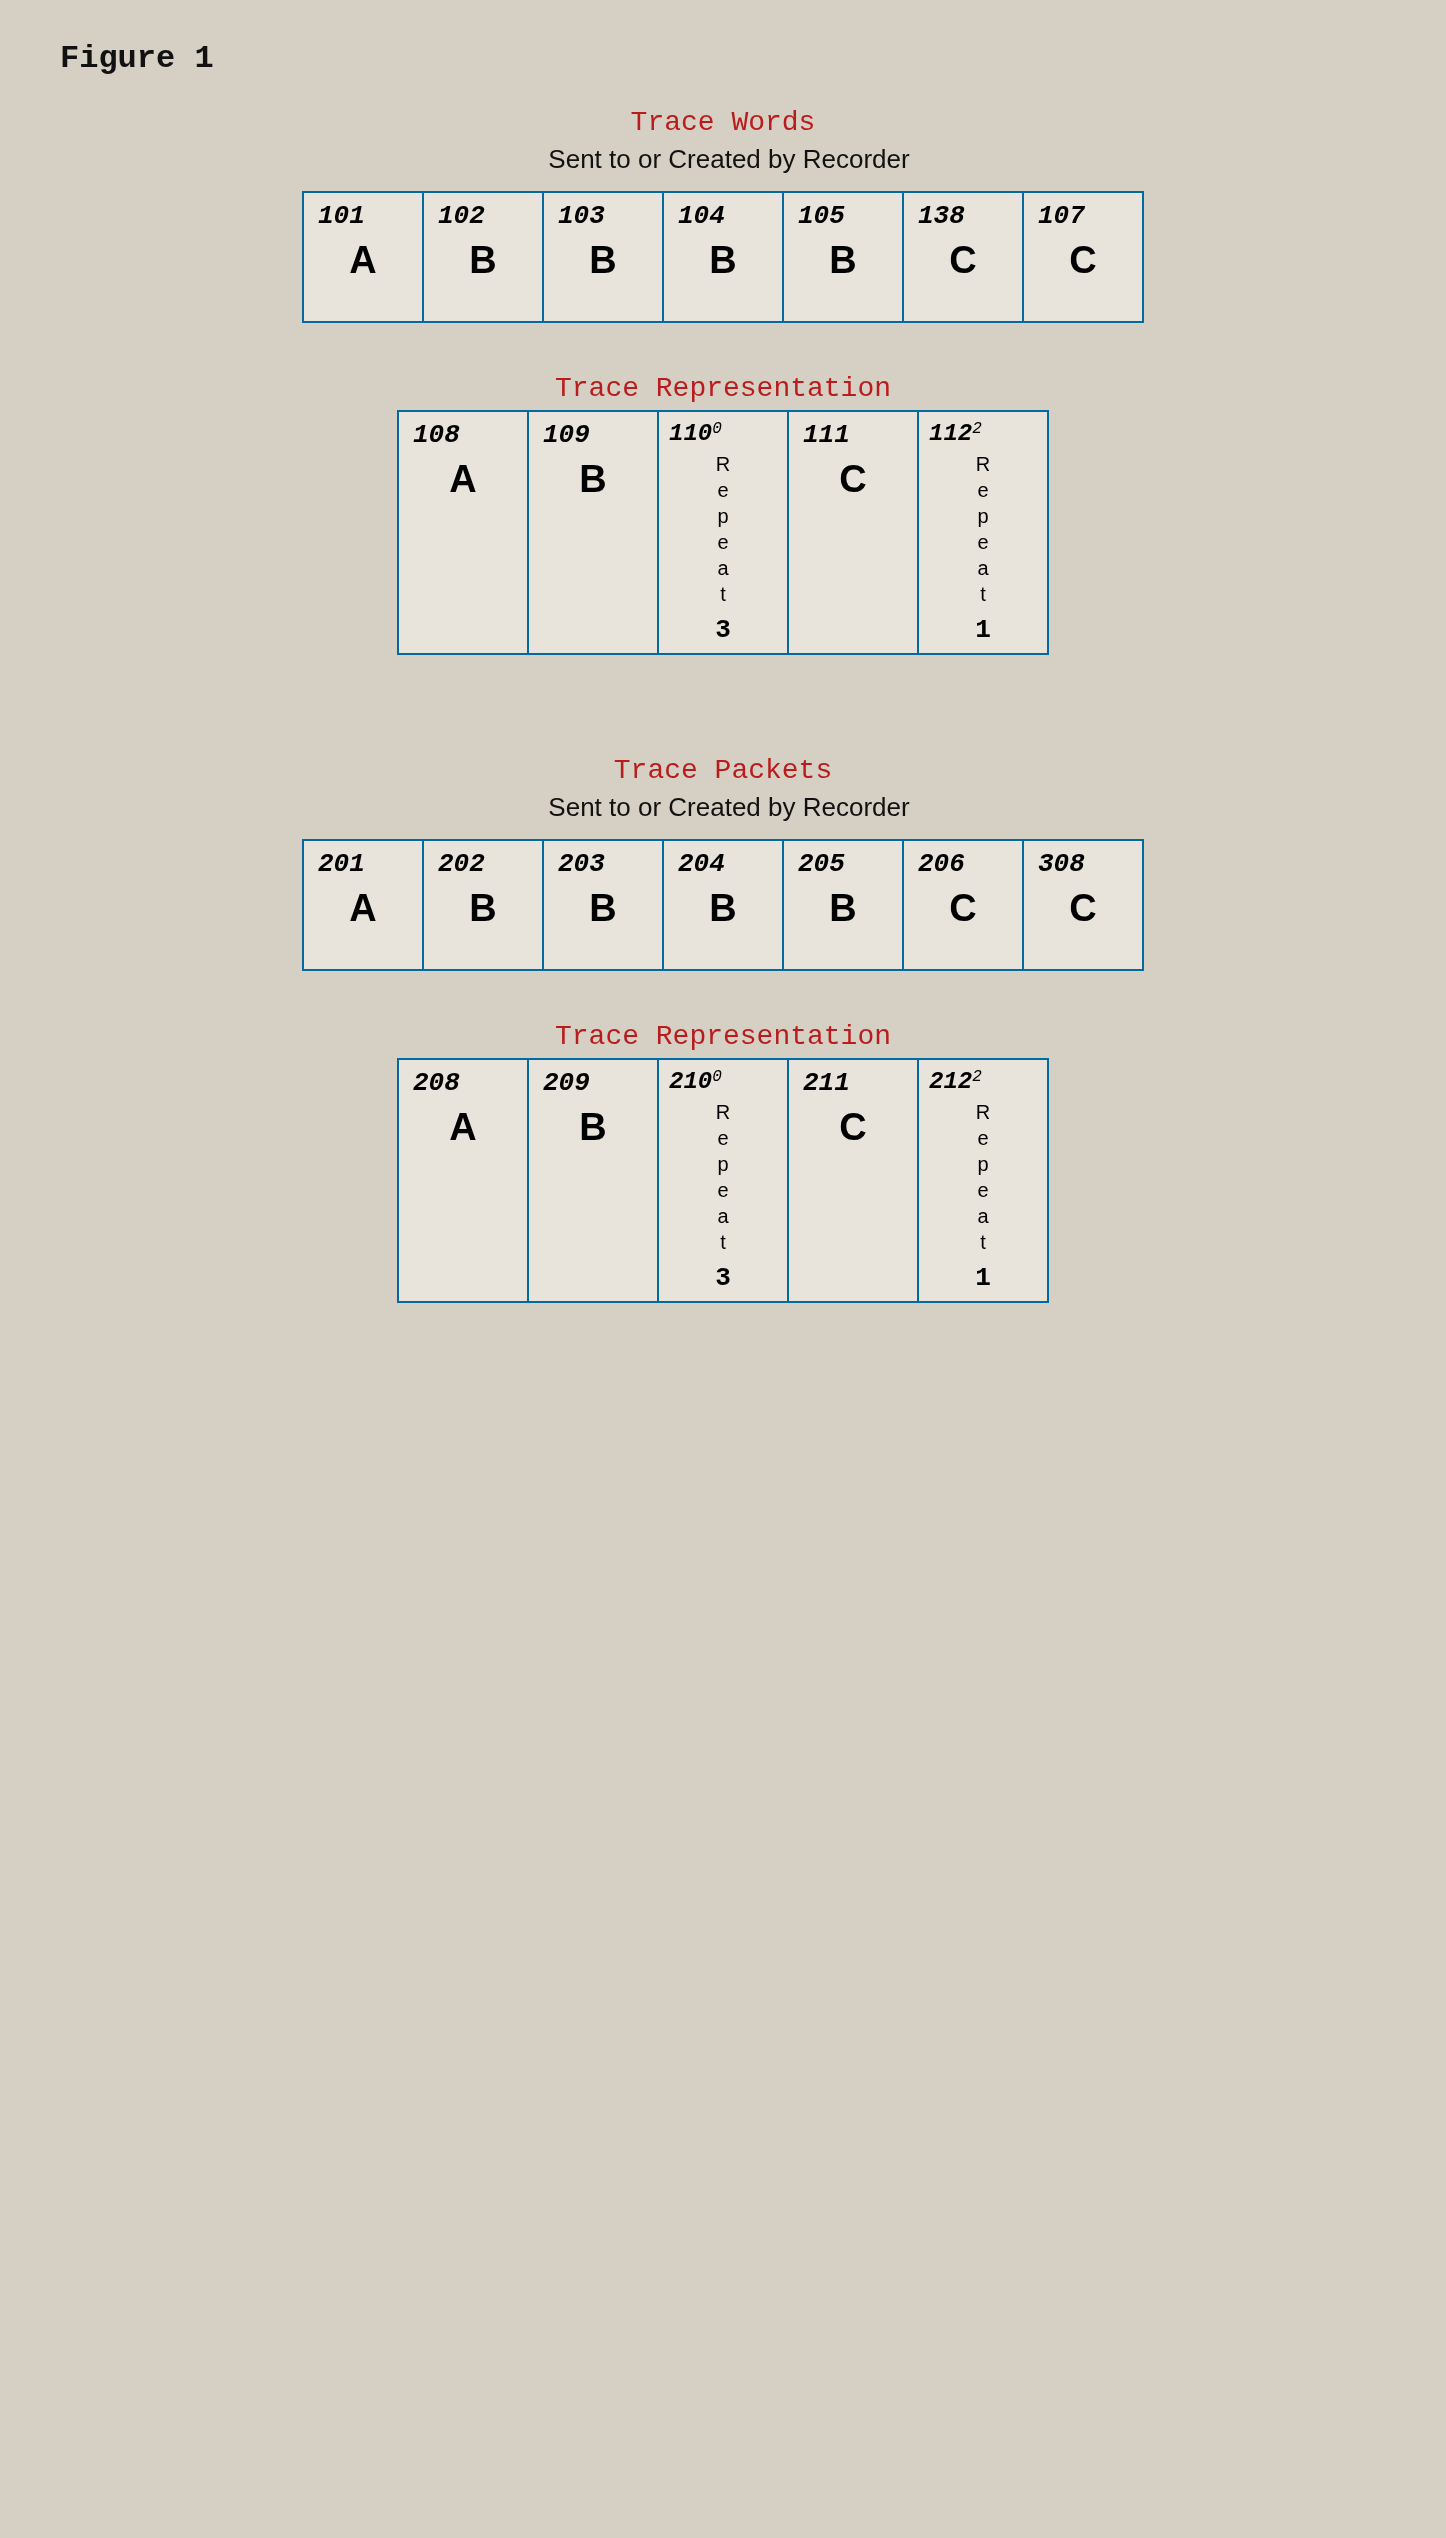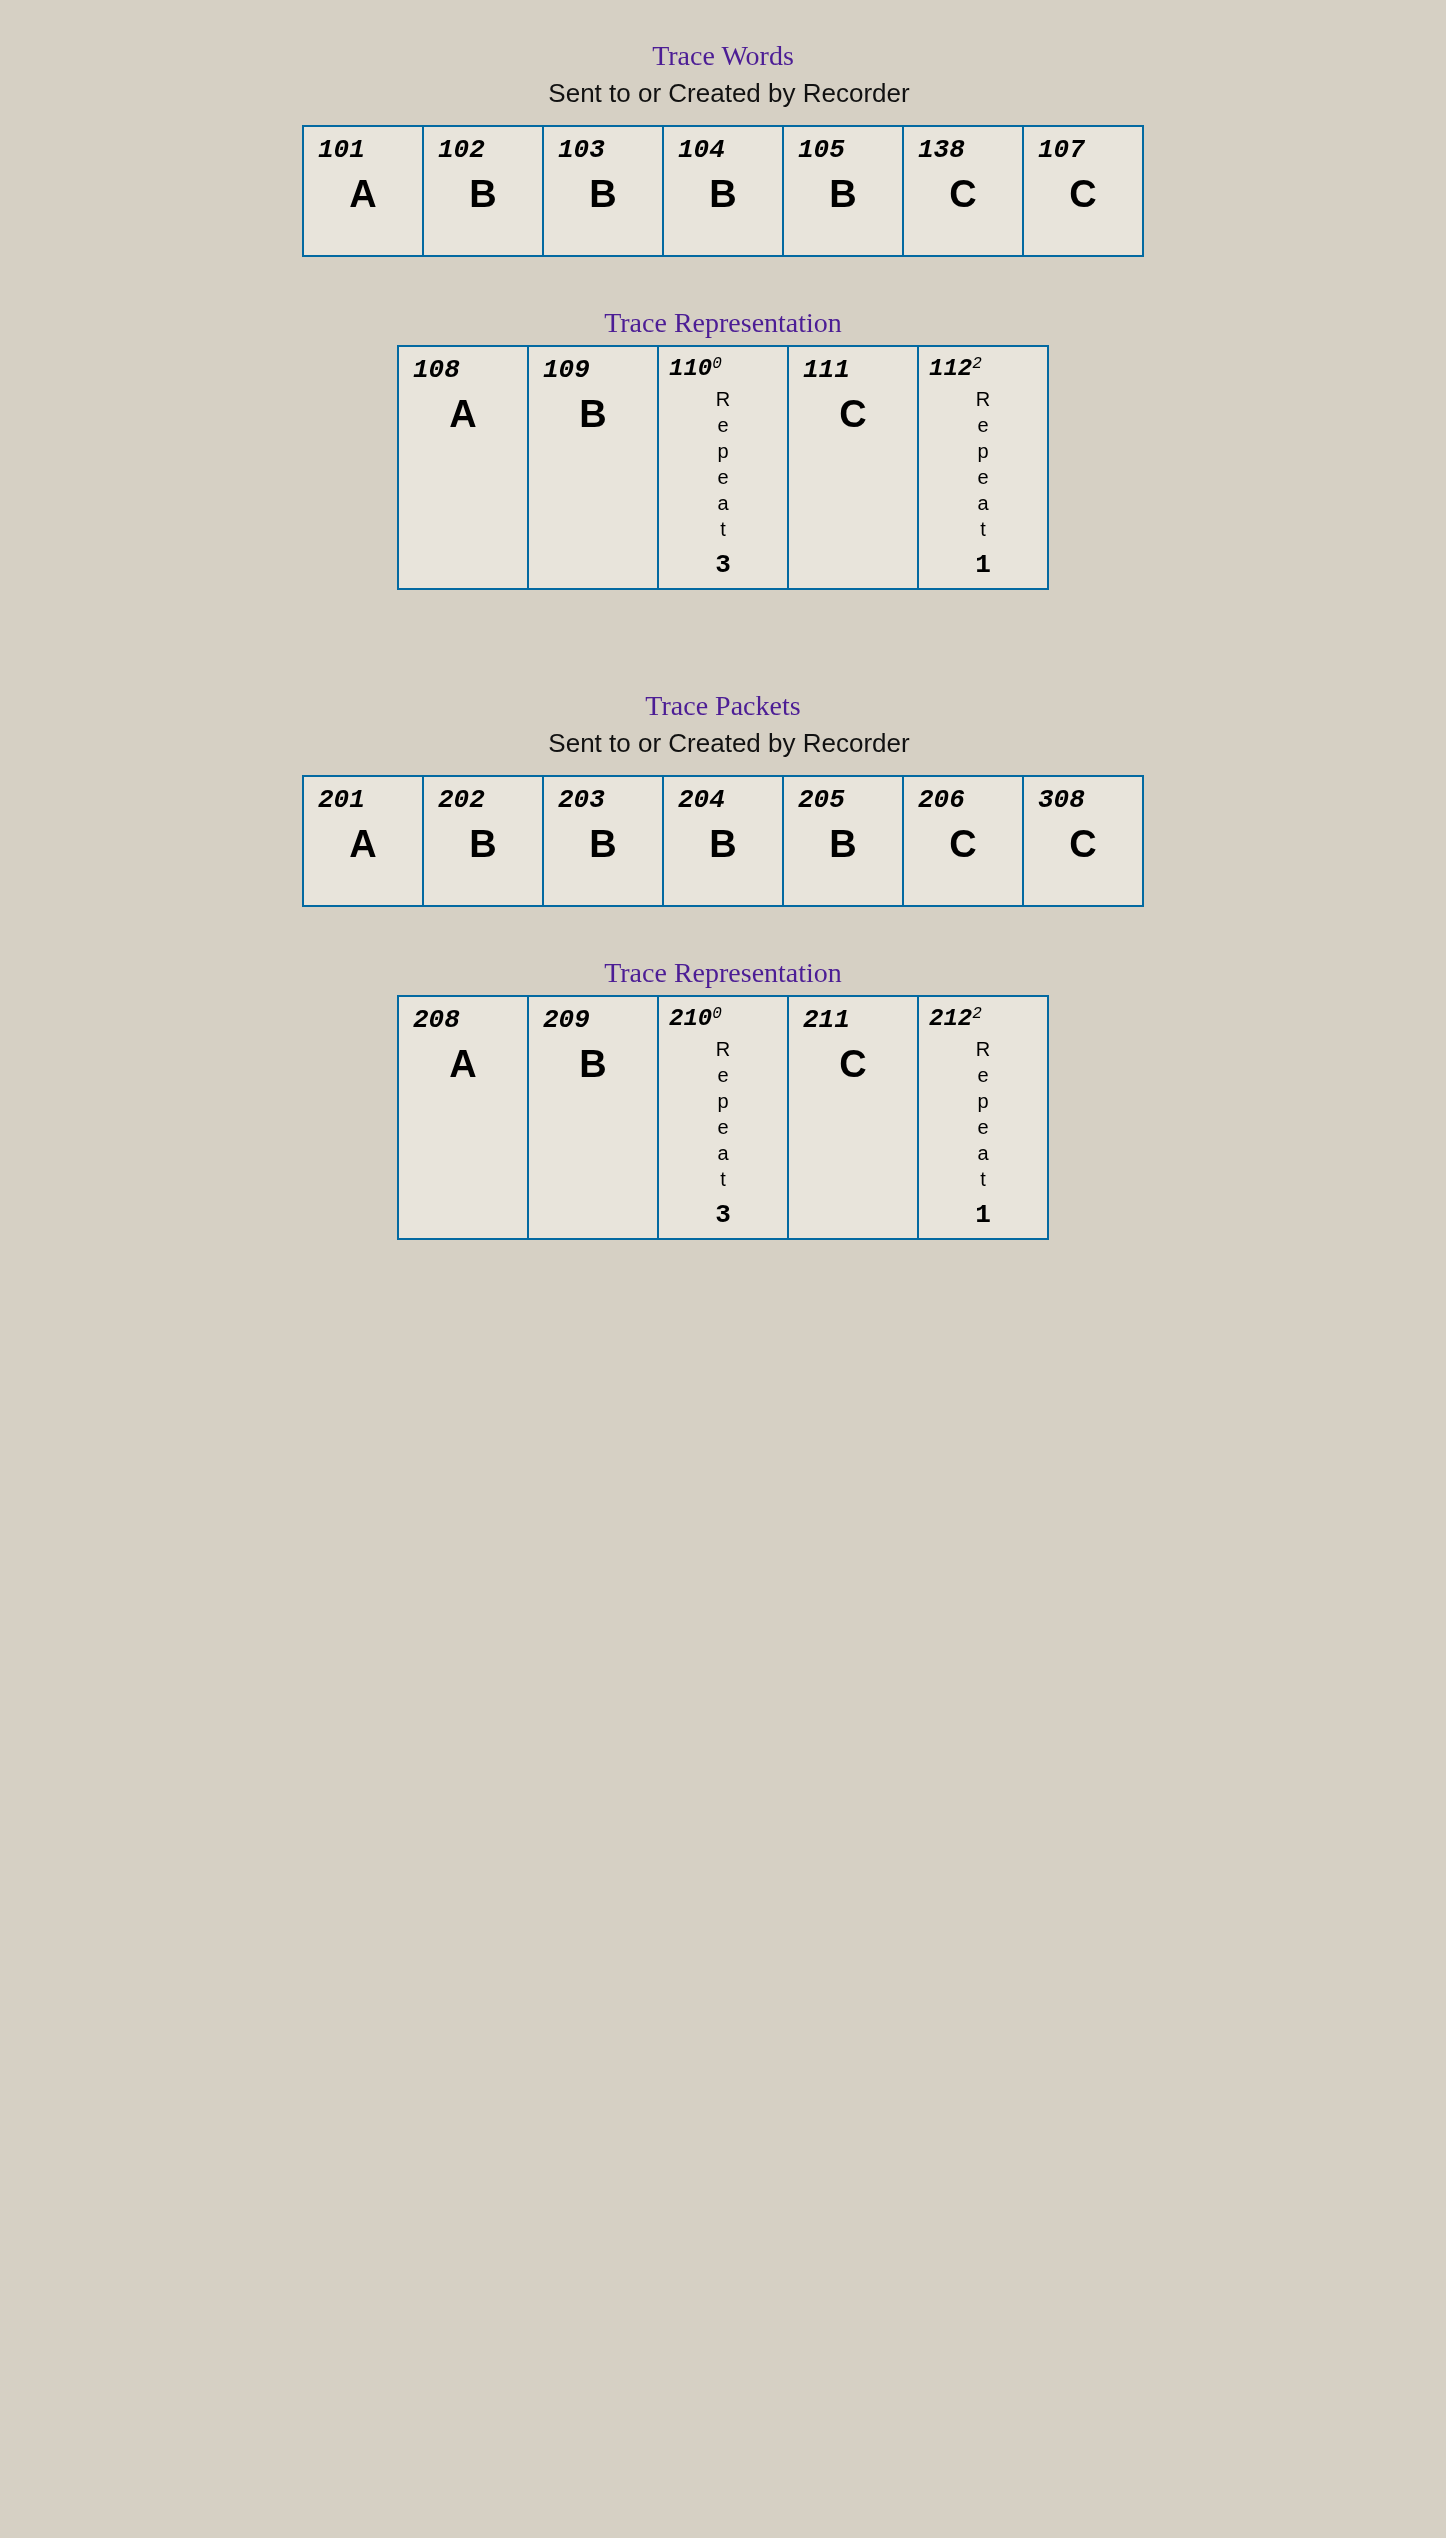--- a/index.html
+++ b/index.html
@@ -25,24 +25,24 @@
     }
 
     .table-container {
       display: flex;
       flex-direction: column;
       align-items: center;
       margin-bottom: 50px;
     }
 
     .table-title {
-      font-family: Liberation Serif, serif;
+      font-family: Liberation Mono, monospace;
       font-size: 28px;
       text-align: center;
-      color: #4c1d95;
+      color: #b91c1c;
       margin-bottom: 6px;
     }
 
     .table-subtitle {
       font-family: Arial, sans-serif;
       font-size: 26px;
       text-align: center;
       color: #111;
       margin-bottom: 16px;
       margin-left: 12px;
@@ -124,20 +124,21 @@
       text-align: center;
       width: 100%;
     }
 
   </style>
 </head>
 <body>
 
 <div id="app">
     <div class="figure-section">
+      <div class="figure-label">Figure  1</div>
       <div class="table-container">
         <div class="table-title">Trace Words</div>
         <div class="table-subtitle">Sent to or Created by Recorder</div>
         <table class="trace-words-table">
           <tbody>
             <tr>
               <td>
                 <span class="cell-num">101</span>
                 <span class="cell-letter">A</span>
               </td>

